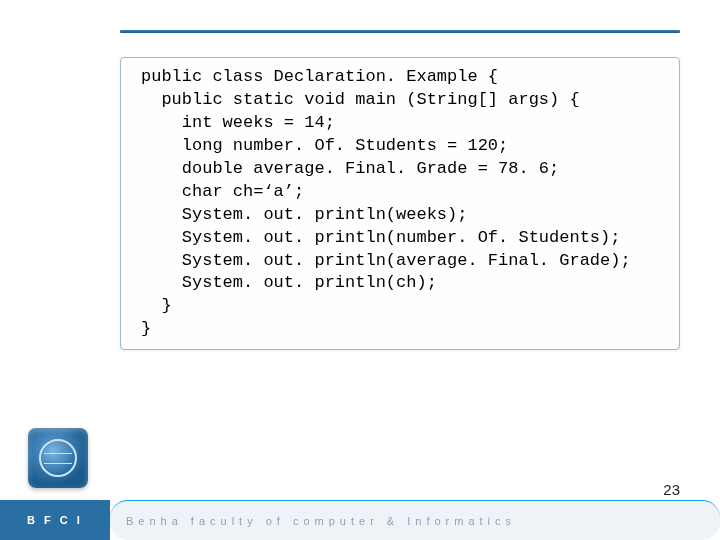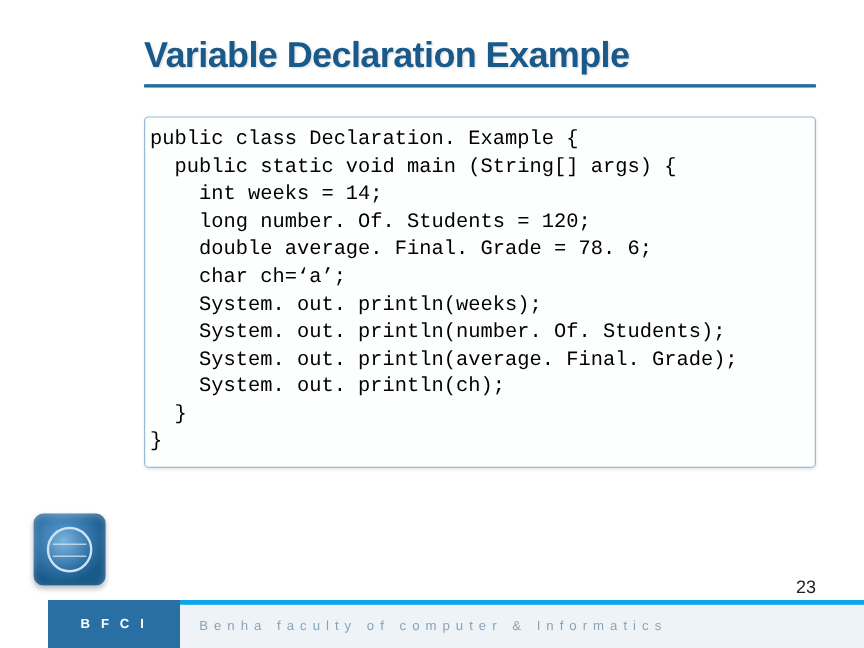--- a/index.html
+++ b/index.html
@@ -29,21 +29,21 @@
     height: 3px;
     background: linear-gradient(to bottom, #3b7fb3, #1a5a8a);
     width: 100%;
     margin-bottom: 24px;
     border-radius: 1px;
   }
   .code-box {
     border: 1px solid #9bbad2;
     border-radius: 4px;
     background: #fdfefe;
-    padding: 8px 12px 8px 4px;
+    padding: 8px 12px 8px 20px;
     font-family: "Courier New", monospace;
     font-size: 17px;
     line-height: 1.35;
     color: #000;
     box-shadow: 0 1px 3px rgba(0,0,0,0.08);
   }
   .code-box pre {
     white-space: pre;
     font-family: inherit;
   }
@@ -67,33 +67,33 @@
     width: 110px;
     height: 100%;
     background: #2a6fa3;
     display: flex;
     align-items: center;
     justify-content: center;
     color: #fff;
     font-size: 11px;
     letter-spacing: 3px;
     font-weight: 600;
-    margin-left: 40px;
   }
   .footer-right {
     flex: 1;
     height: 100%;
     background: #eef3f7;
-    border-top: 4px solid #0ea5e9;
+    border-top: 1px solid #0ea5e9;
     display: flex;
     align-items: center;
     padding-left: 16px;
     color: #8aa3b8;
     font-size: 11px;
     letter-spacing: 5px;
+    border-radius: 18px;
   }
   .logo {
     position: absolute;
     left: 28px;
     bottom: 52px;
     width: 60px;
     height: 60px;
     border-radius: 8px;
     background: radial-gradient(circle at 40% 35%, #5a9ed6, #1a5a8a 70%);
     display: flex;
@@ -116,21 +116,20 @@
     height: 1px;
     background: #cde3f4;
   }
   .logo-inner::before { top: 12px; }
   .logo-inner::after { top: 22px; }
 </style>
 </head>
 <body>
 
 <div class="slide">
-  <h1 class="title">Variable Declaration Example</h1>
   <div class="title-rule"></div>
 
   <div class="code-box">
     <pre>public class Declaration. Example {
   public static void main (String[] args) {
     int weeks = 14;
     long number. Of. Students = 120;
     double average. Final. Grade = 78. 6;
     char ch=‘a’;
     System. out. println(weeks);

